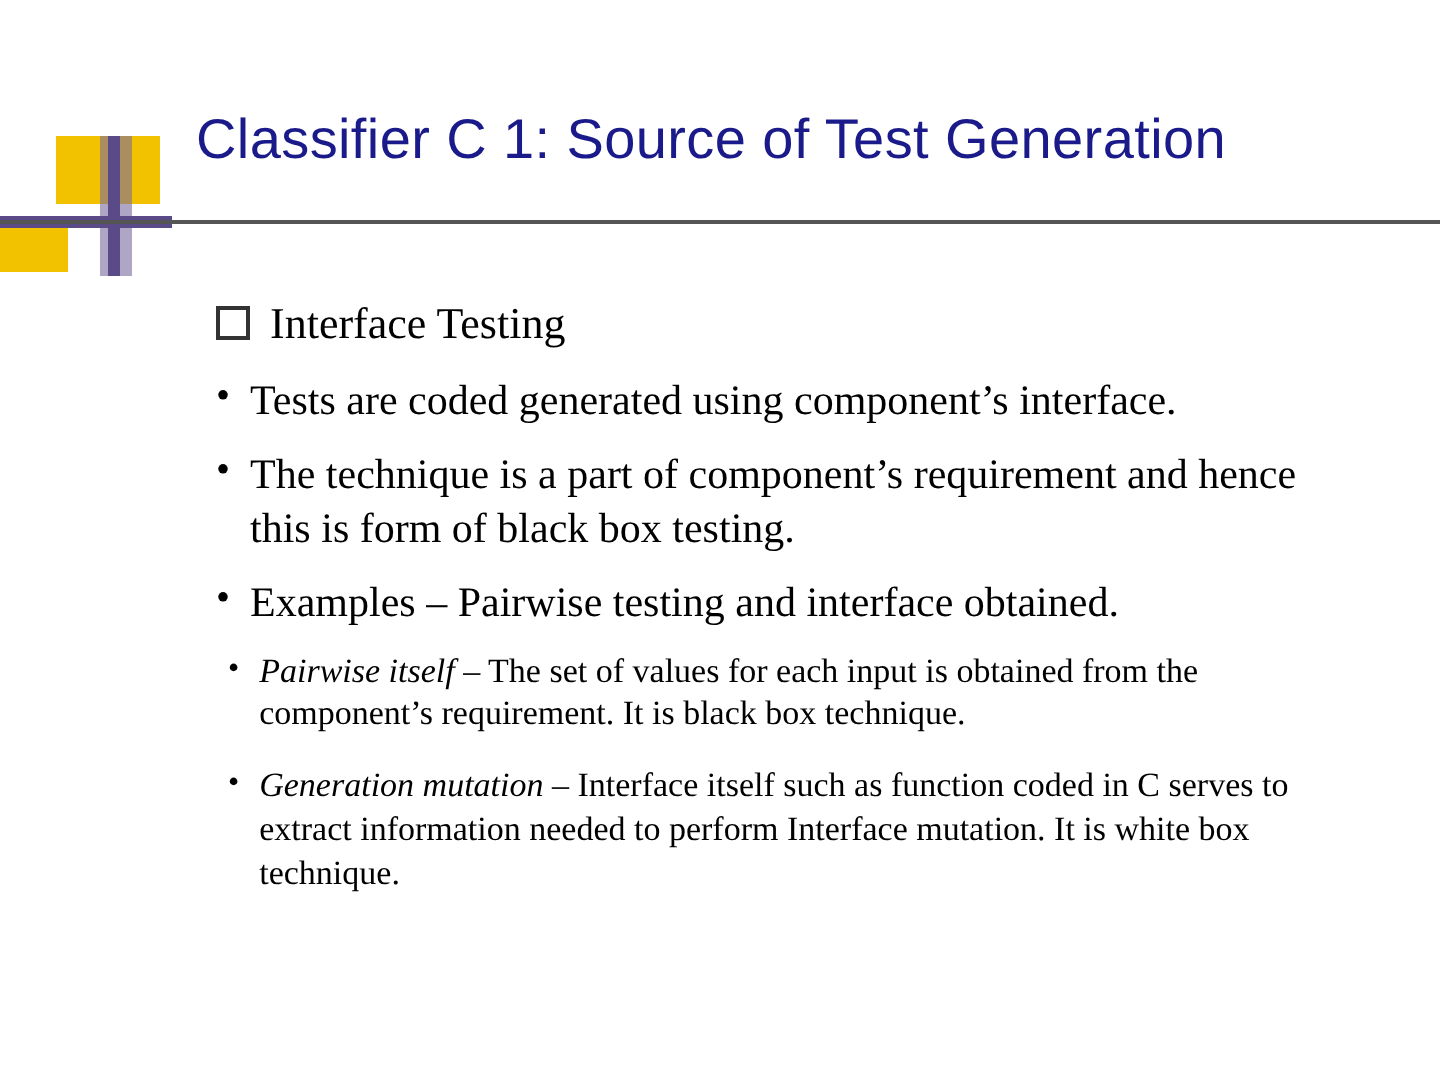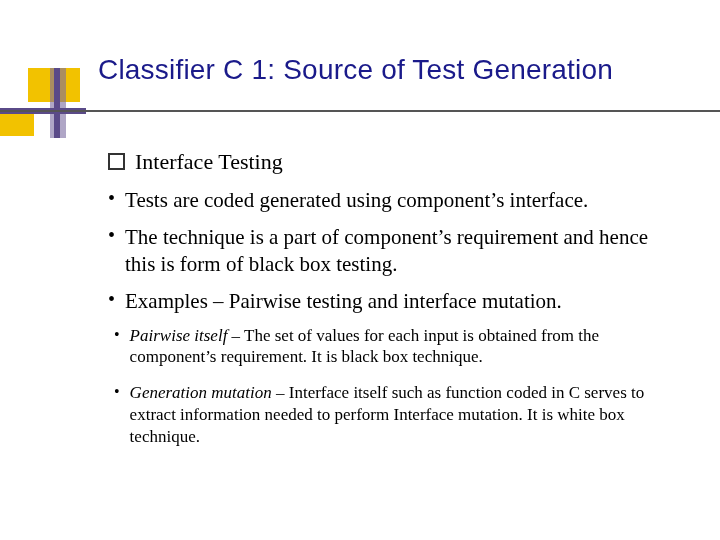--- a/index.html
+++ b/index.html
@@ -59,21 +59,21 @@
       <span class="txt">Tests are coded generated using component’s interface.</span>
     </div>
 
     <div class="row lvl2 lvl2-row">
       <span class="bul dot">•</span>
       <span class="txt">The technique is a part of component’s requirement and hence this is form of black box testing.</span>
     </div>
 
     <div class="row lvl2 lvl2-row gap-top">
       <span class="bul dot">•</span>
-      <span class="txt">Examples – Pairwise testing and interface mutation.</span>
+      <span class="txt">Examples – Pairwise testing and interface obtained.</span>
     </div>
 
     <div class="row lvl3 lvl3-row gap-top2">
       <span class="bul dot">•</span>
       <span class="txt"><span class="italic">Pairwise itself</span> <span>– The set of values for each input is obtained from the component’s requirement. It is black box technique.</span></span>
     </div>
 
     <div class="row lvl3 lvl3-row">
       <span class="bul dot">•</span>
       <span class="txt"><span class="italic">Generation mutation</span> <span>– Interface itself such as function coded in C serves to extract information needed to perform Interface mutation. It is white box technique.</span></span>

